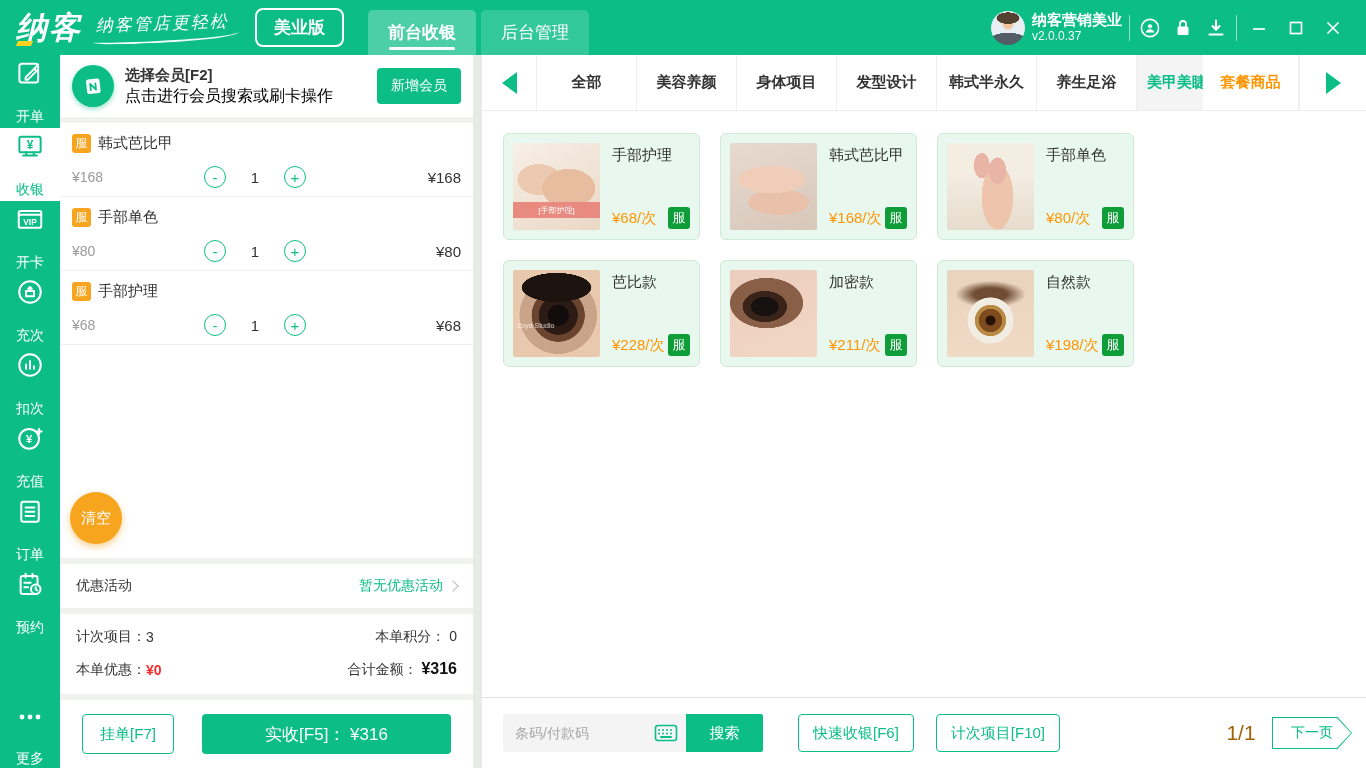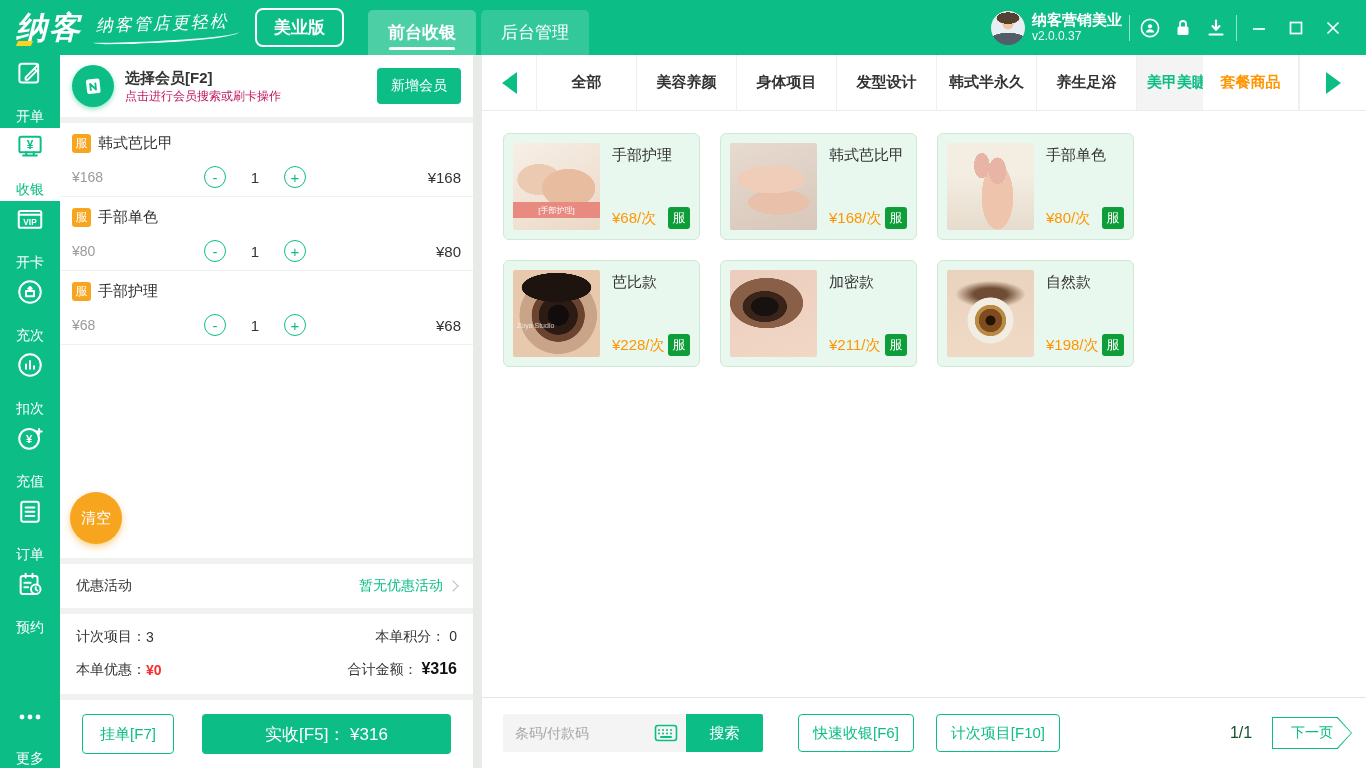--- a/index.html
+++ b/index.html
@@ -52,21 +52,21 @@
   .side-item.more { margin-top:auto; height:64px; }
 
   
   .left-panel { width:413px; background:#fff; display:flex; flex-direction:column; }
   .hdiv { height:6px; background:#f0f2f0; flex:0 0 6px; }
   .member-row { height:62px; display:flex; align-items:center; padding:0 12px; flex:0 0 62px; }
   .member-icon { width:42px; height:42px; border-radius:50%; background:#0cbe86; display:flex;
     align-items:center; justify-content:center; box-shadow:0 2px 5px rgba(12,190,134,.45); }
   .member-texts { margin-left:11px; line-height:1.35; }
   .member-title { font-size:15px; font-weight:700; color:#333; }
-  .member-sub { font-size:12px; color:#be185d; }
+  .member-sub { font-size:16px; color:#000000; }
   .add-member-btn { margin-left:auto; background:#0cbe86; color:#fff; border:none; border-radius:4px;
     font-size:14px; padding:9px 14px; cursor:pointer; }
 
   .cart-scroll { flex:1 1 auto; overflow:hidden; position:relative; }
   .cart-item { height:74px; border-bottom:1px solid #f0f0f0; padding:11px 12px 0 12px; }
   .ci-row1 { display:flex; align-items:center; gap:7px; }
   .svc-badge { width:19px; height:19px; background:#f7a51f; color:#fff; border-radius:3px; font-size:12px;
     display:flex; align-items:center; justify-content:center; }
   .ci-name { font-size:15px; color:#333; }
   .ci-row2 { display:flex; align-items:center; margin-top:13px; }
@@ -168,21 +168,21 @@
     border-radius:4px; padding:0 14px; cursor:pointer; }
   .qb1 { margin-left:35px; }
   .qb2 { margin-left:22px; }
   .pagination { margin-left:auto; display:flex; align-items:center; }
   .pg-btn { position:relative; width:80px; height:32px; cursor:pointer; }
   .pg-shape, .pg-inner { position:absolute; }
   .pg-shape { inset:0; background:#0cbe86; }
   .pg-inner { inset:1px; background:#fff; color:#0cbe86; font-size:14px; display:flex; align-items:center; justify-content:center; }
   .pg-prev .pg-shape, .pg-prev .pg-inner { clip-path:polygon(0 50%, 18% 0, 100% 0, 100% 100%, 18% 100%);margin-top:37px; }
   .pg-next .pg-shape, .pg-next .pg-inner { clip-path:polygon(0 0, 82% 0, 100% 50%, 82% 100%, 0 100%); }
-  .pg-current { width:62px; text-align:center; font-size:16px; color:#14532d; }
+  .pg-current { width:62px; text-align:center; font-size:21px; color:#a16207; }
 
   svg.lineicon { fill:none; stroke:currentColor; stroke-width:1.6; stroke-linecap:round; stroke-linejoin:round; }
   svg.lineicon text { stroke:none; fill:currentColor; font-family:"Liberation Sans",sans-serif; }
 </style>
 </head>
 <body>
 
 <div class="topbar">
   <div class="logo-wrap">
     <div class="logo">纳客</div>

